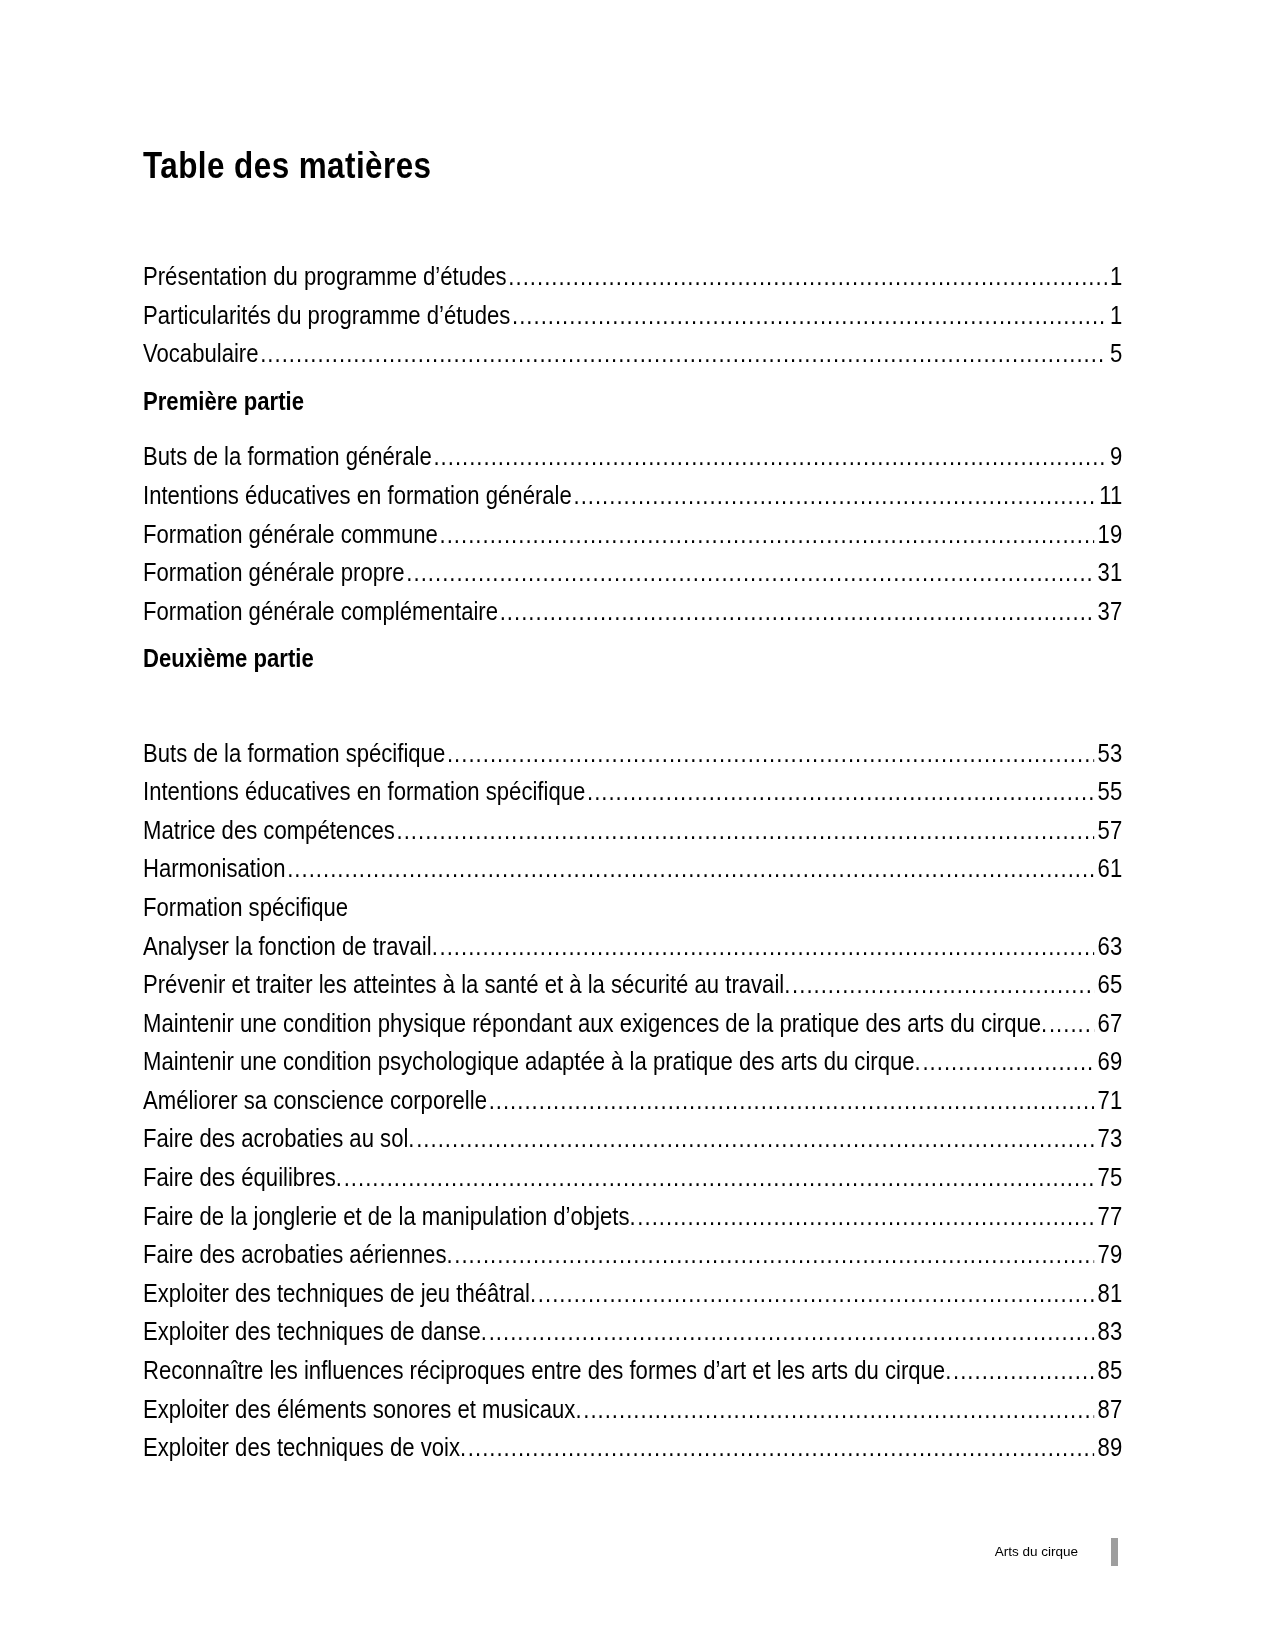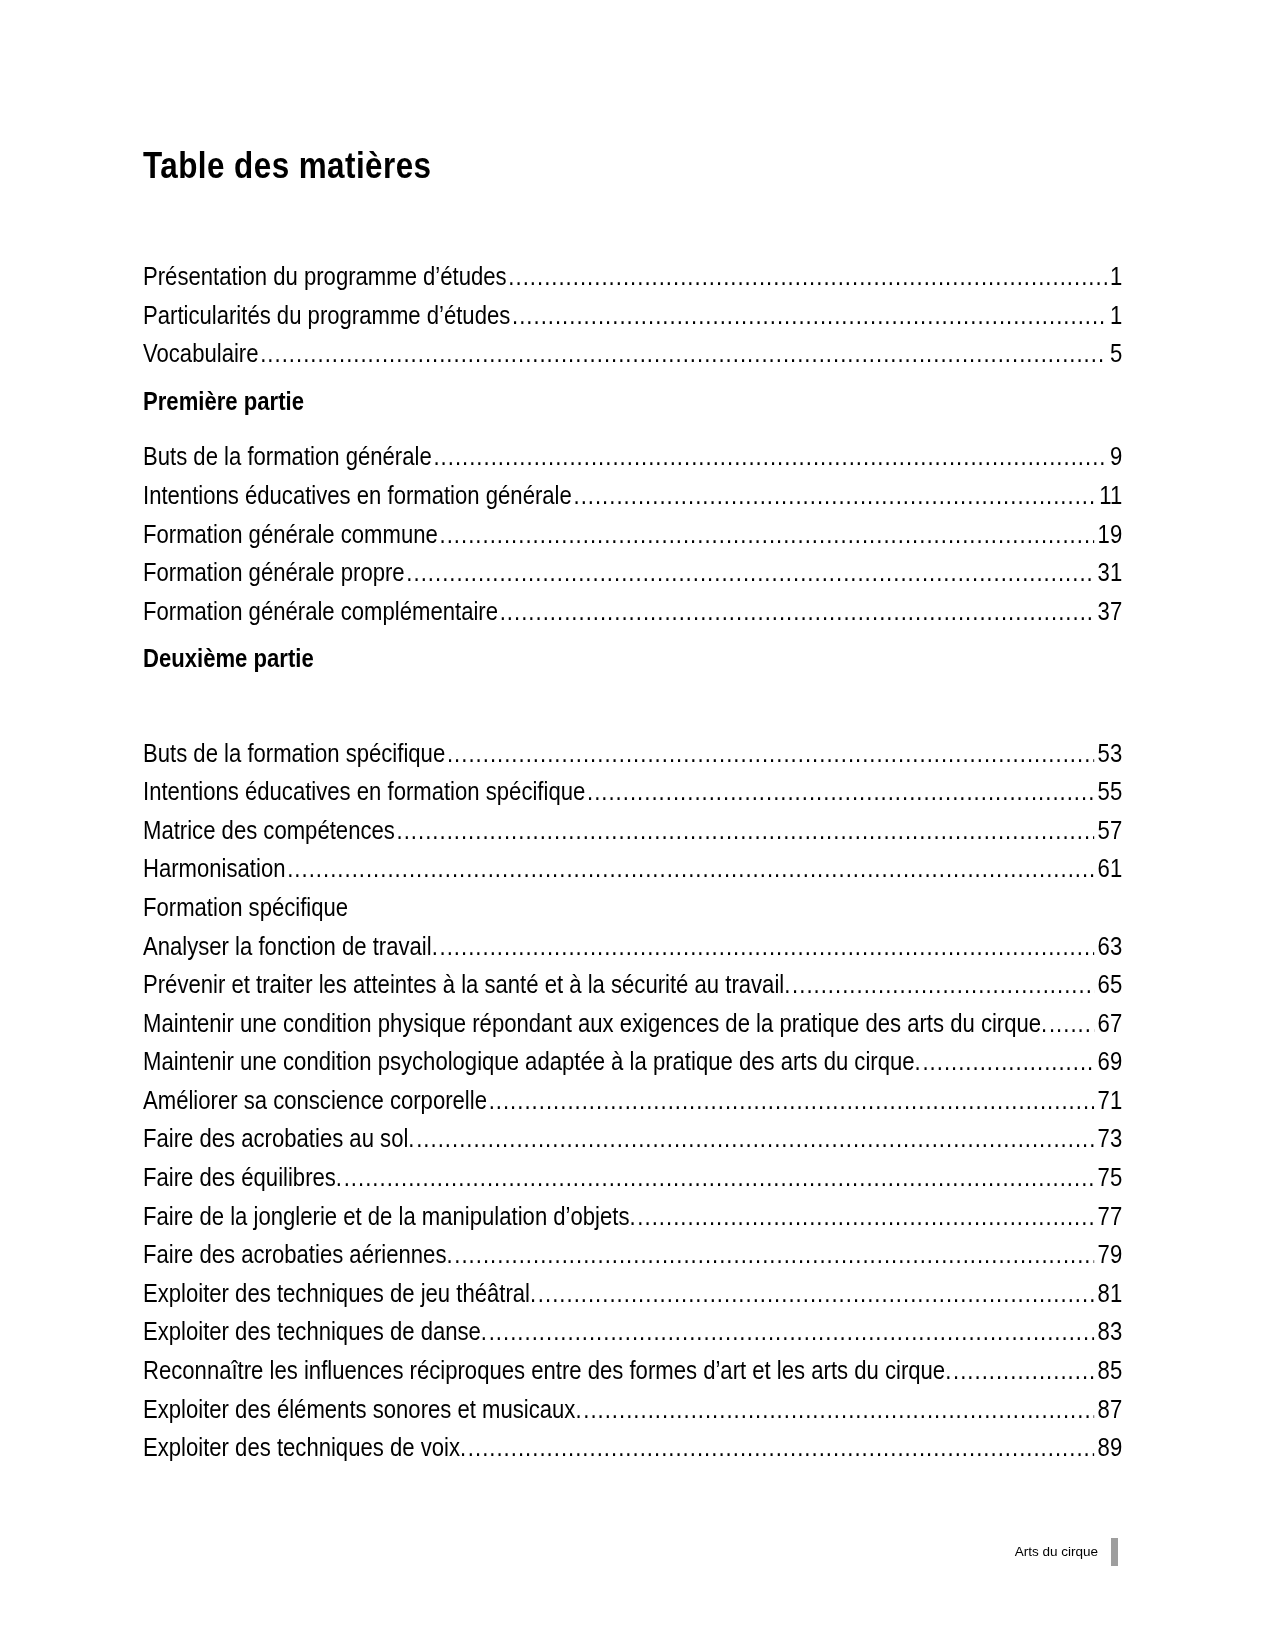--- a/index.html
+++ b/index.html
@@ -60,20 +60,21 @@
   }
   .pg { flex: 0 0 auto; padding-left: 4px; }
 
   .footer {
     position: absolute;
     top: 1538px;
     right: 157px;
     display: flex;
     align-items: center;
     height: 28px;
+    gap: 20px;
   }
   .footer .flabel {
     font-size: 13.5px;
     line-height: 28px;
     margin-right: 13px;
   }
   .footer .fbar {
     width: 7px;
     height: 28px;
     background: #9e9e9e;

